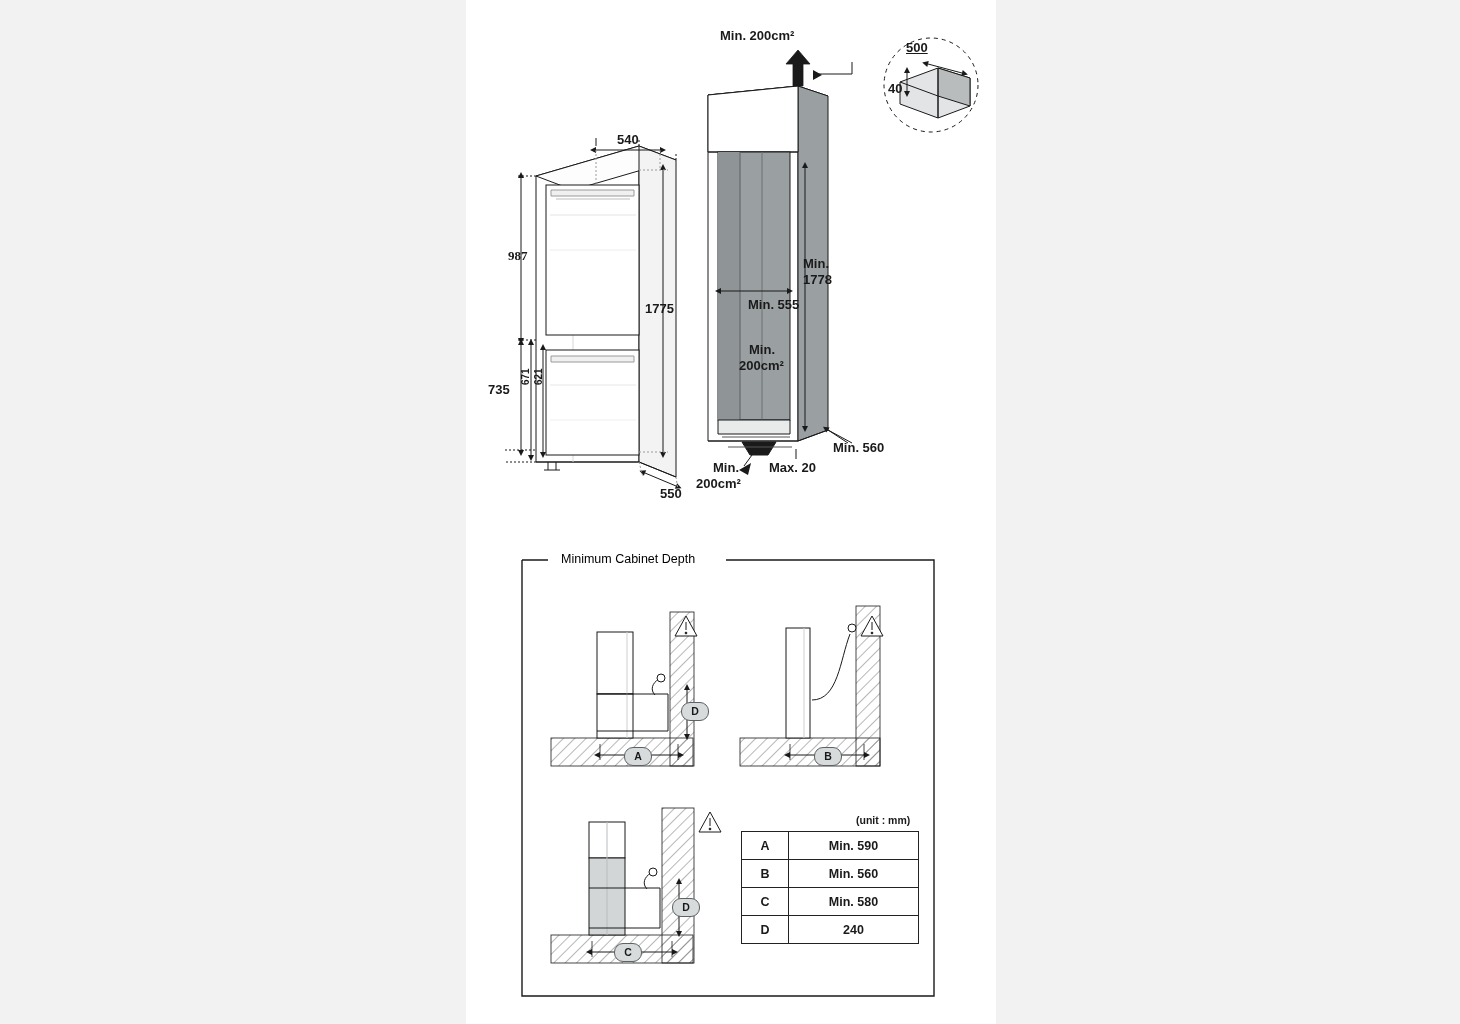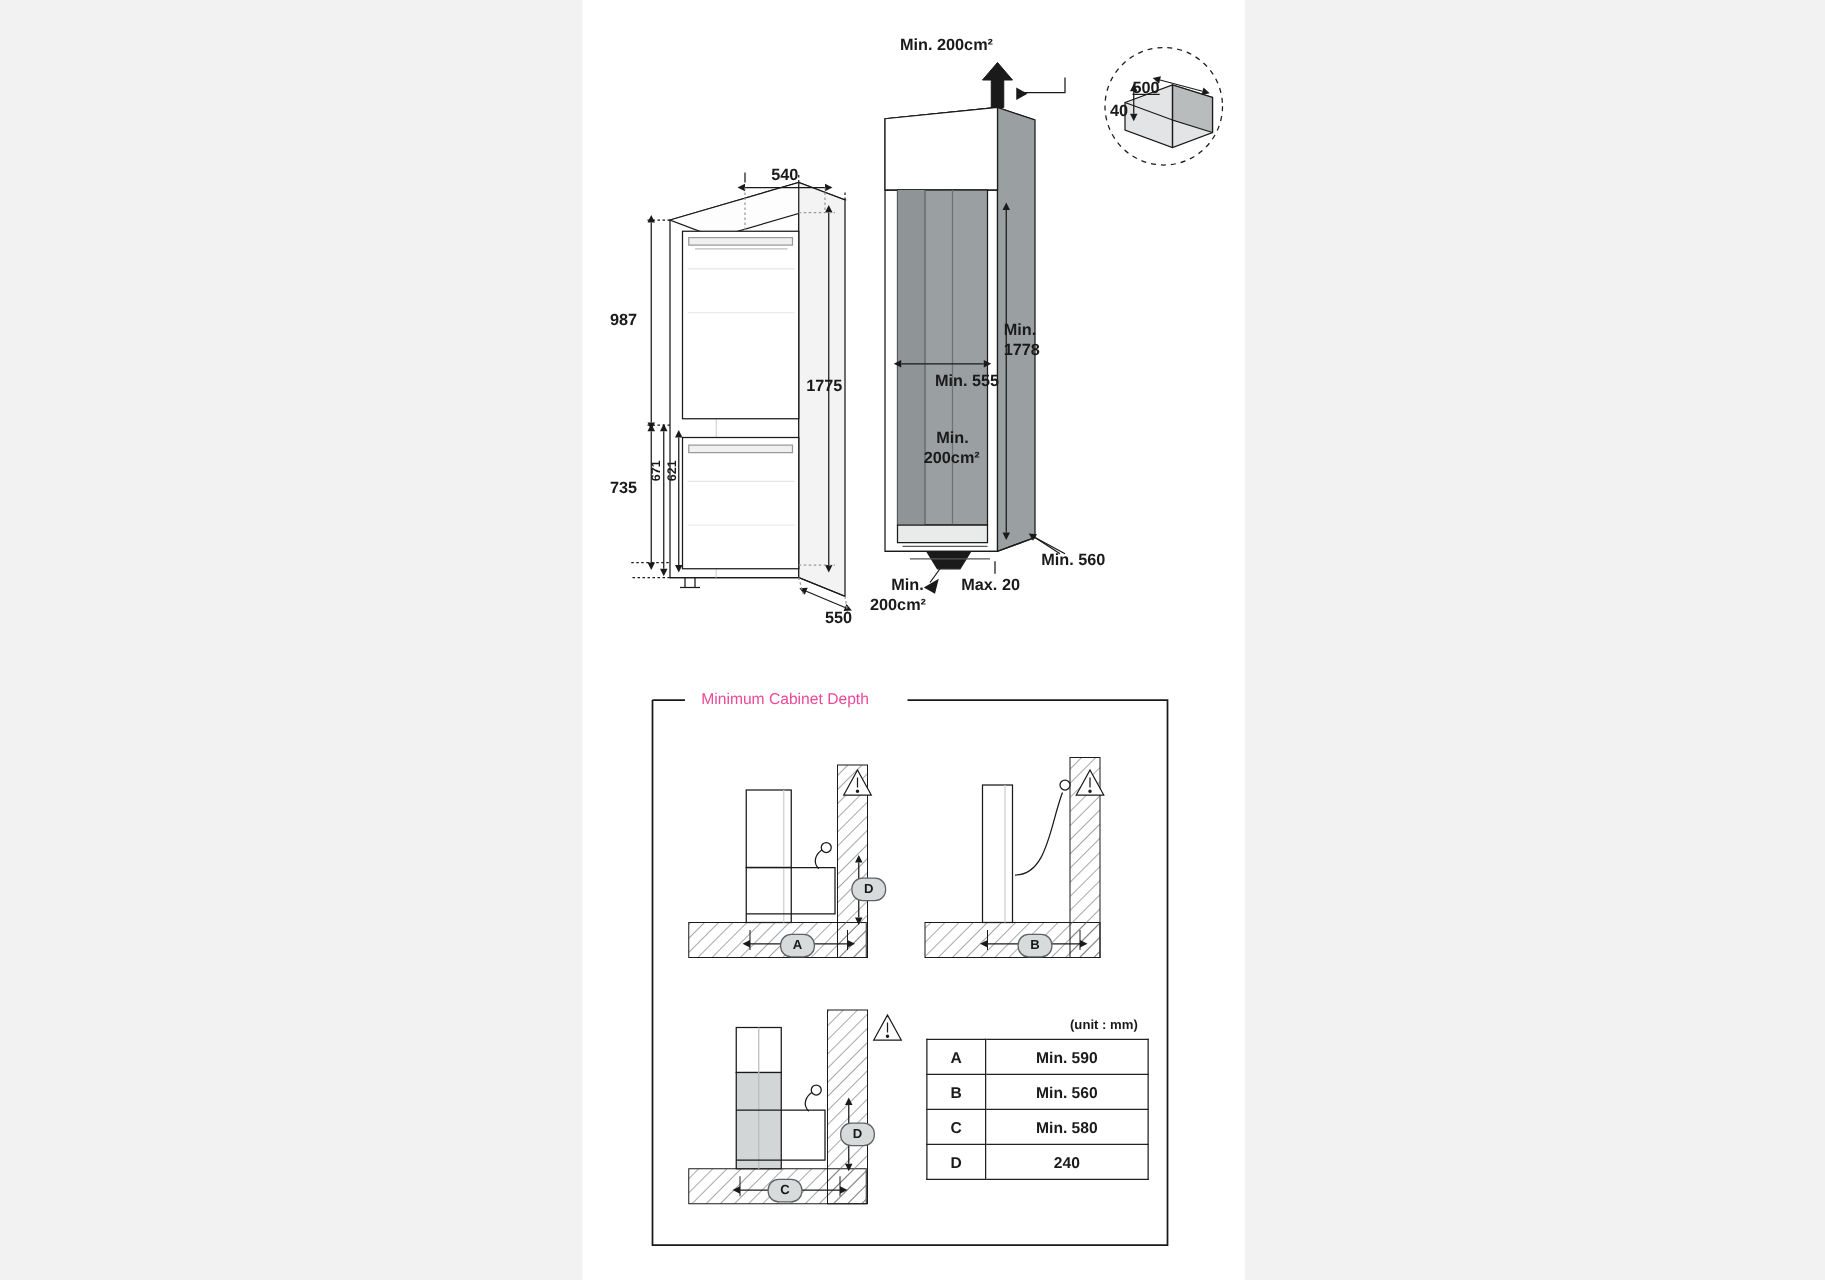--- a/index.html
+++ b/index.html
@@ -70,21 +70,21 @@
     top: 814px;
     font-size: 10.5px;
     font-weight: bold;
     color: #1a1a1a;
   }
   .panel-title {
     position: absolute;
     left: 556px;
     top: 552px;
     font-size: 12.5px;
-    color: #ec4899;
+    color: #000000;
     background: #fff;
     padding: 0 5px;
     font-weight: normal;
   }
   .badge {
     position: absolute;
     width: 26px;
     height: 17px;
     border-radius: 9px;
     background: #d8dbdc;
@@ -270,39 +270,39 @@
       <circle cx="710" cy="829" r="0.9" fill="#1a1a1a"></circle>
 
       <line x1="592" y1="952" x2="672" y2="952" marker-start="url(#arrLeft)" marker-end="url(#arrRight)"></line>
       <path d="M592,941 L592,957 M672,941 L672,957" stroke="#1a1a1a" stroke-width="0.8"></path>
 
       <line x1="679" y1="884" x2="679" y2="931" marker-start="url(#arrLeft)" marker-end="url(#arrRight)"></line>
     </g>
   </svg>
 
   <div class="lbl" style="left:617px; top:133px;">540</div>
-  <div class="lbl" style="left:488px; top:249px;">987</div>
+  <div class="lbl" style="left:508px; top:249px;font-family:Liberation Serif, serif;">987</div>
   <div class="lbl" style="left:645px; top:302px;">1775</div>
   <div class="lbl" style="left:488px; top:383px;">735</div>
   <div class="lbl tiny" style="left:520px; top:385px; transform:rotate(-90deg); transform-origin:left top;">671</div>
   <div class="lbl tiny" style="left:533px; top:385px; transform:rotate(-90deg); transform-origin:left top;">621</div>
   <div class="lbl" style="left:660px; top:463px;margin-top:24px;">550</div>
 
   <div class="lbl" style="left:720px; top:29px;">Min. 200cm²</div>
   <div class="lbl" style="left:748px; top:298px;">Min. 555</div>
   <div class="lbl" style="left:803px; top:257px;">Min.</div>
   <div class="lbl" style="left:803px; top:273px;">1778</div>
   <div class="lbl" style="left:749px; top:343px;">Min.</div>
   <div class="lbl" style="left:739px; top:359px;">200cm²</div>
   <div class="lbl" style="left:713px; top:461px;">Min.</div>
   <div class="lbl" style="left:696px; top:477px;">200cm²</div>
   <div class="lbl" style="left:769px; top:461px;">Max. 20</div>
   <div class="lbl" style="left:833px; top:441px;">Min. 560</div>
 
-  <div class="lbl" style="left:906px; top:63px;text-decoration:underline;">500</div>
+  <div class="lbl" style="left:906px; top:41px;text-decoration:underline;">500</div>
   <div class="lbl" style="left:888px; top:82px;">40</div>
 
   <div class="panel-title">Minimum Cabinet Depth</div>
 
   <div class="badge" style="left:624px; top:747px;">A</div>
   <div class="badge" style="left:814px; top:747px;">B</div>
   <div class="badge" style="left:614px; top:943px;">C</div>
   <div class="badge" style="left:681px; top:702px;">D</div>
   <div class="badge" style="left:672px; top:898px;">D</div>
 

